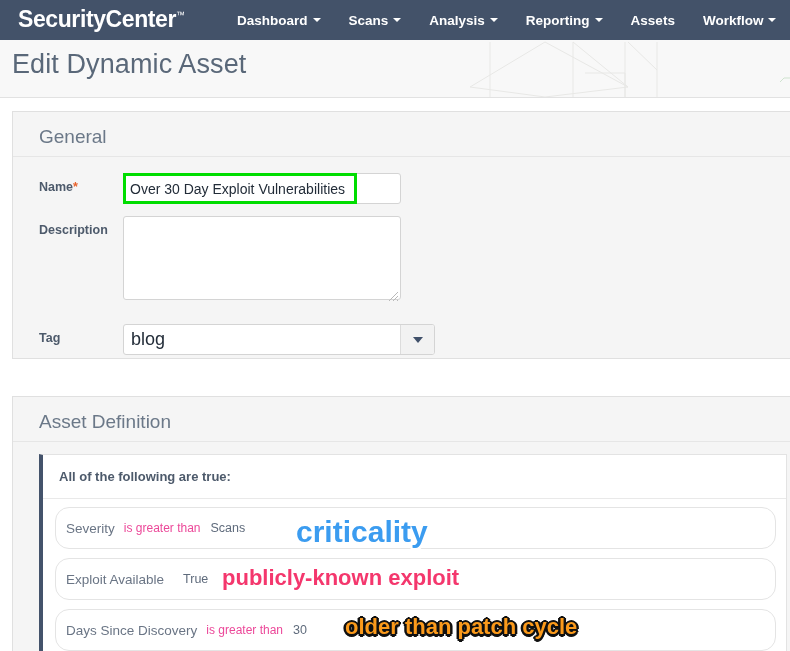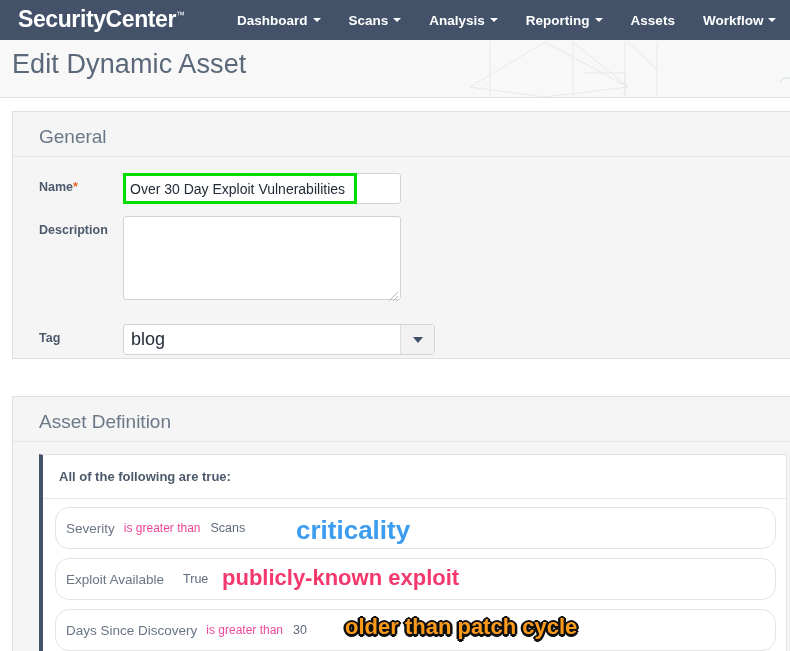--- a/index.html
+++ b/index.html
@@ -271,21 +271,21 @@
     position: absolute;
     font-family: "Liberation Sans", sans-serif;
     font-weight: bold;
     white-space: nowrap;
     pointer-events: none;
     line-height: 1;
   }
   .ann-criticality {
     left: 296px;
     top: 517px;
-    font-size: 26px;
+    font-size: 30px;
     color: #3b9cf0;
     -webkit-text-stroke: 3px #ffffff;
     paint-order: stroke fill;
     text-shadow:
       -2px 0 #fff, 2px 0 #fff, 0 -2px #fff, 0 2px #fff,
       -2px -2px #fff, 2px -2px #fff, -2px 2px #fff, 2px 2px #fff;
   }
   .ann-exploit {
     left: 222px;
     top: 567px;

